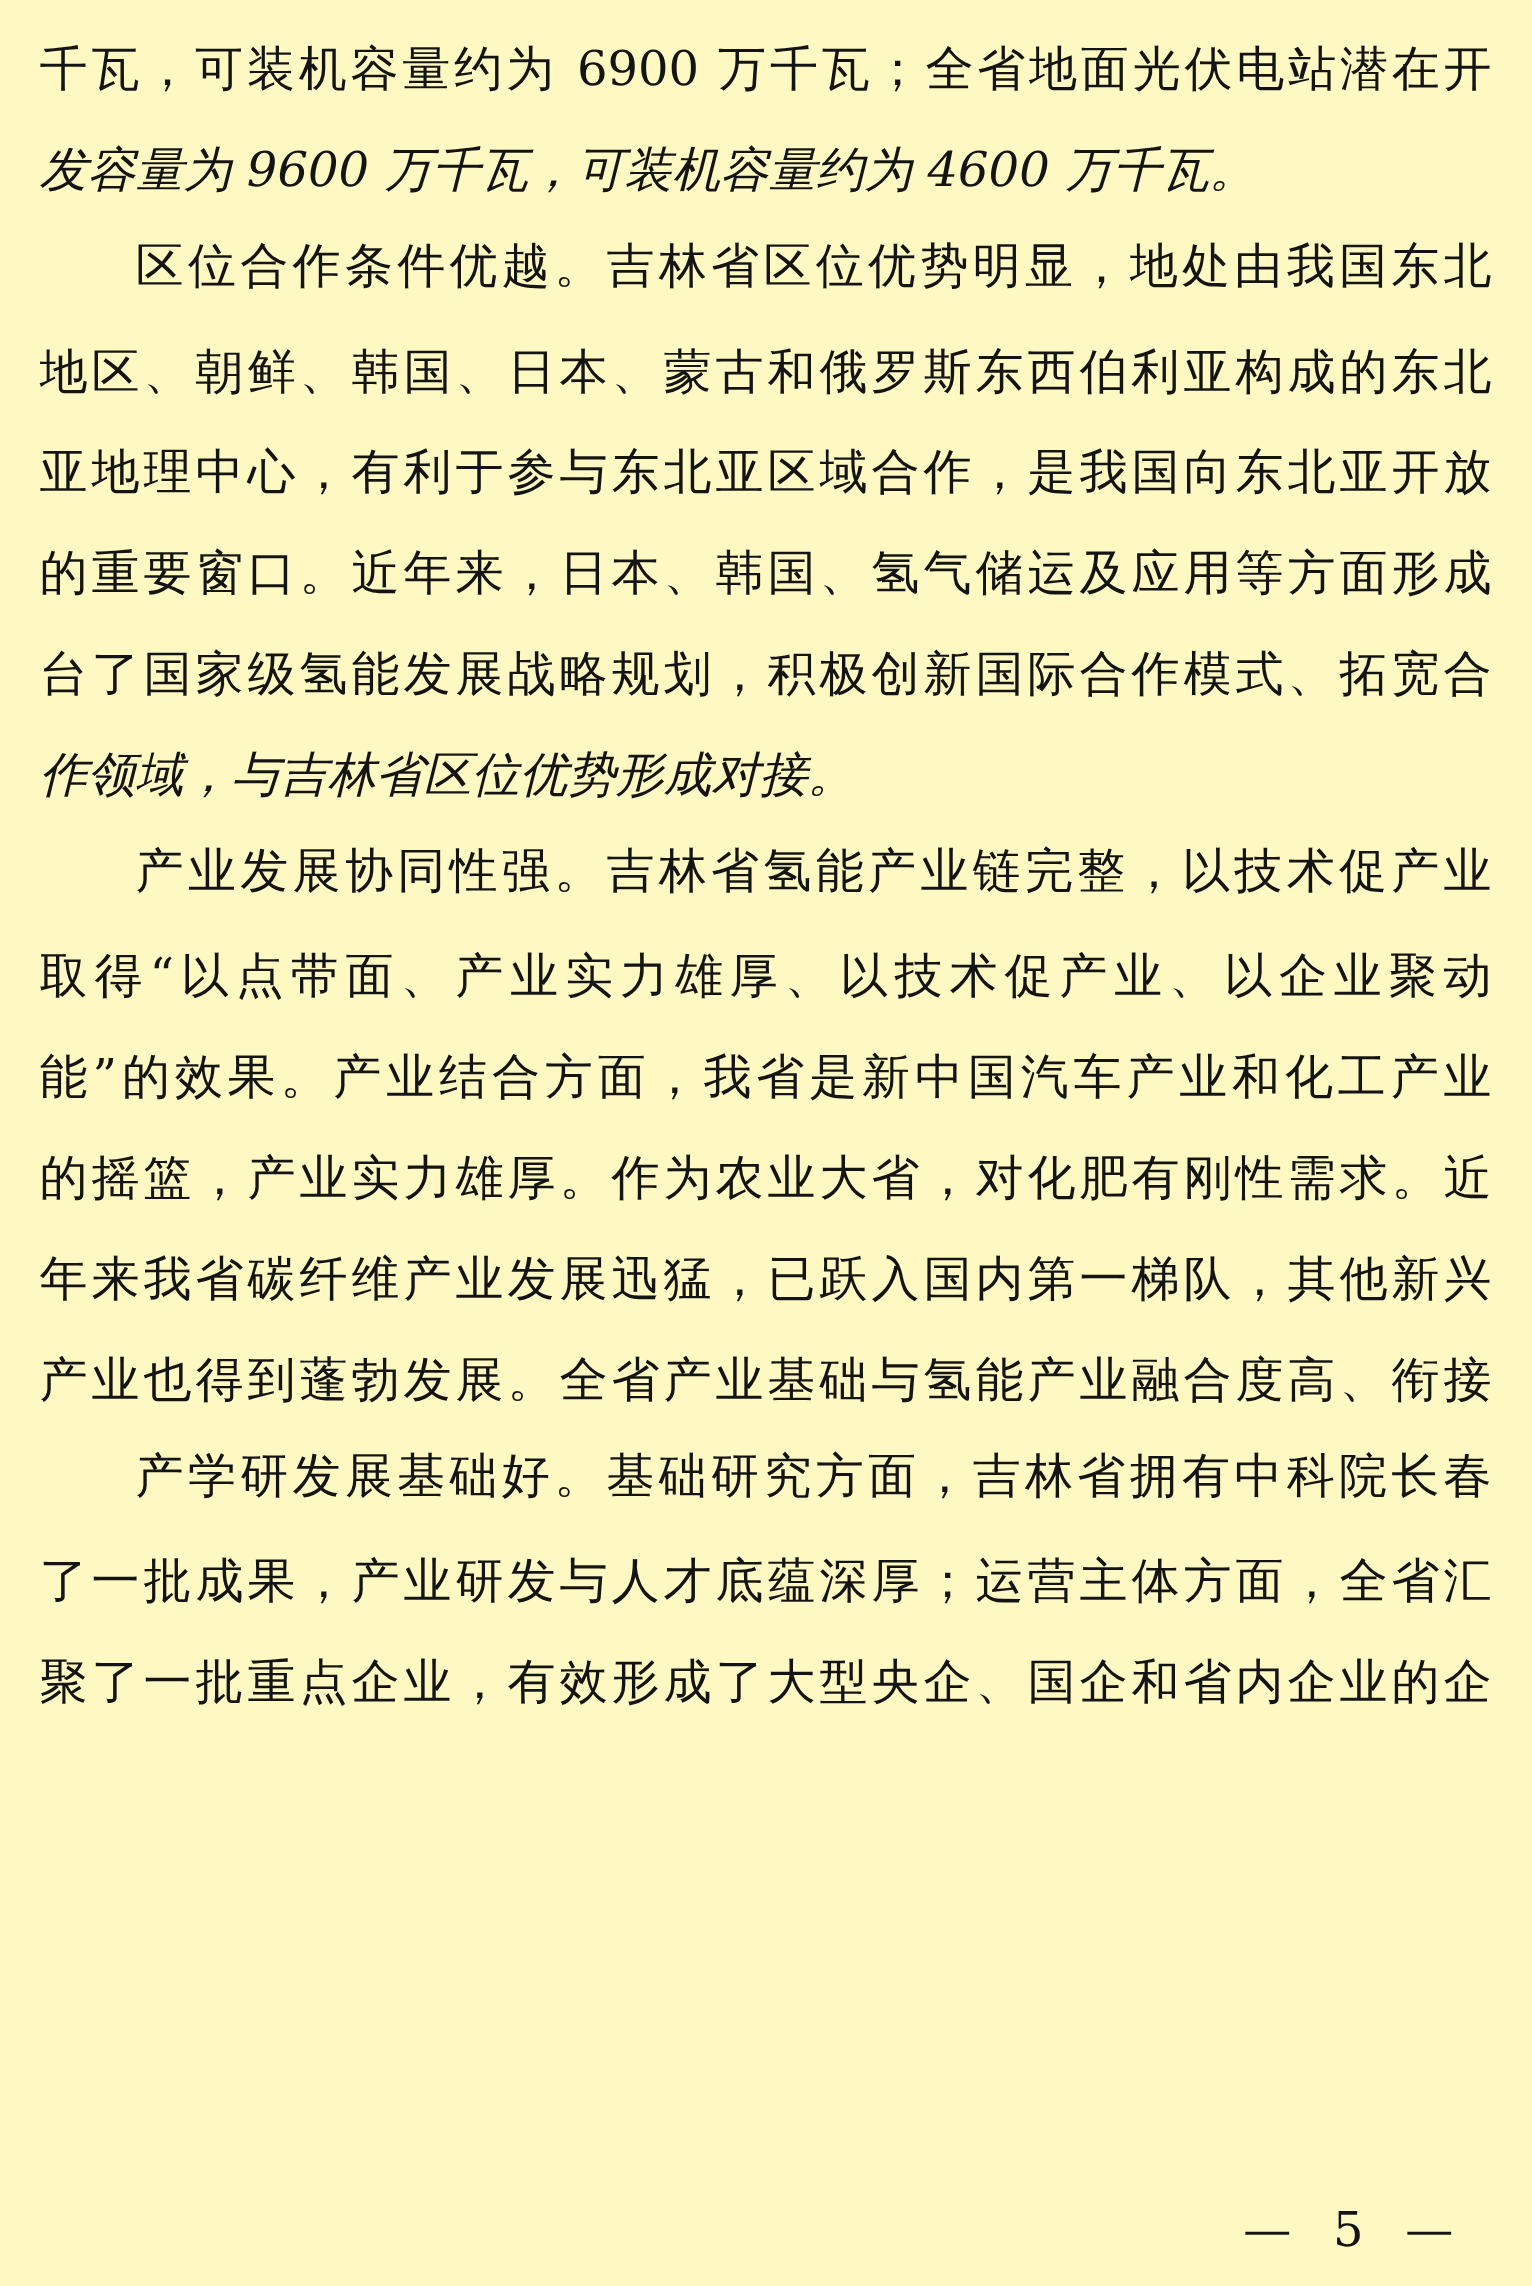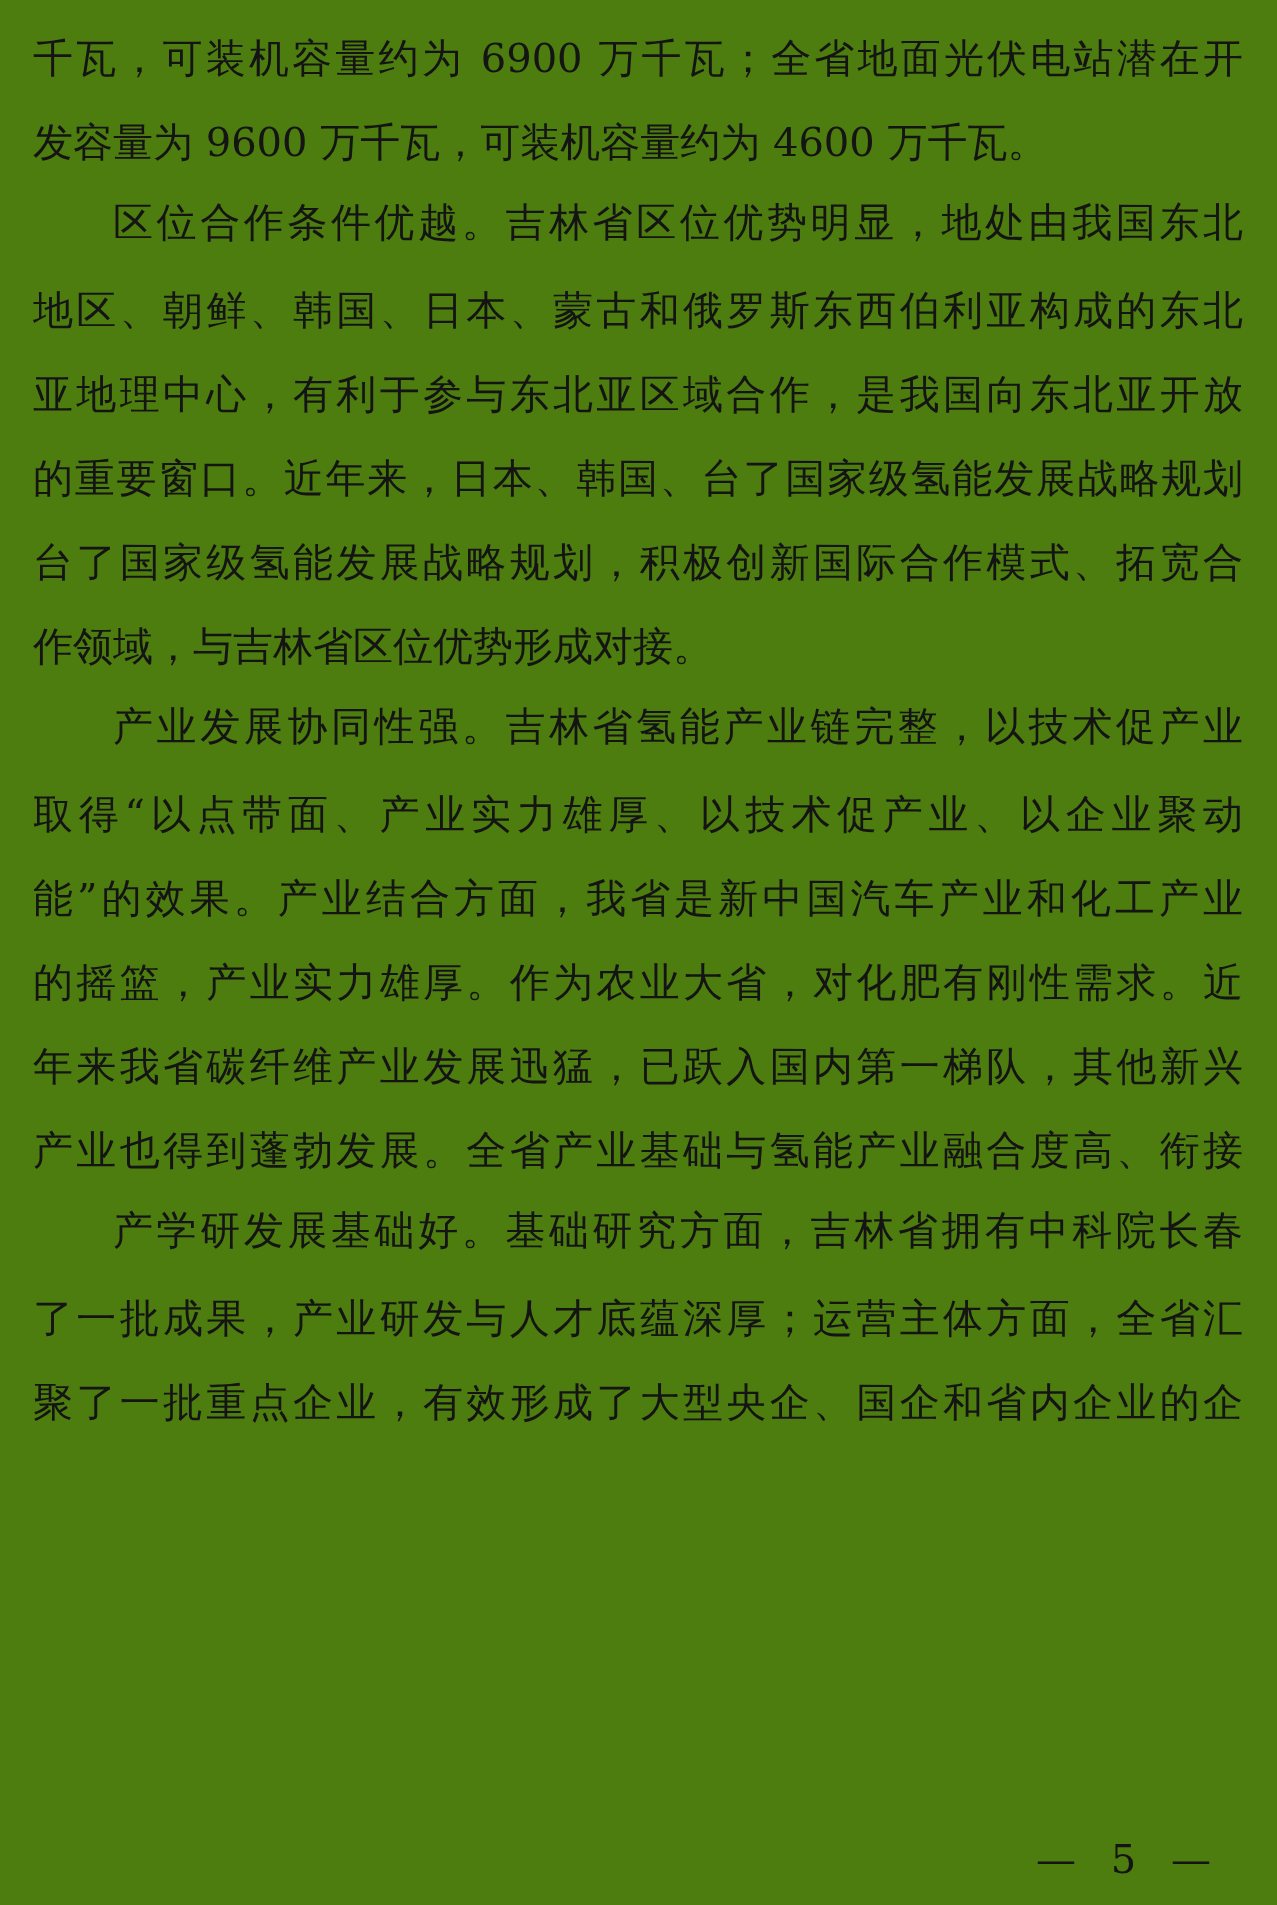--- a/index.html
+++ b/index.html
@@ -4,21 +4,21 @@
 <style>
   html, body {
     margin: 0;
     padding: 0;
     background: #ffffff;
   }
   .page {
     position: relative;
     width: 1277px;
     height: 1905px;
-    background: #4d7c0f;
+    background: #fef9c3;
     overflow: hidden;
     font-family: "DejaVu Serif", serif;
     color: #141414;
   }
   .content {
     position: absolute;
     left: 33px;
     top: 16px;
     width: 1210px;
   }
@@ -30,20 +30,21 @@
     font-size: 40px;
     line-height: 84px;
     height: 84px;
     text-align: justify;
     text-align-last: justify;
     white-space: normal;
     overflow: hidden;
   }
   .line.para-end {
     text-align-last: left;
+    font-style: italic;
   }
   .line.indent {
     text-indent: 2em;
     font-family: Liberation Mono, monospace;
   }
   .footer {
     position: absolute;
     right: 64px;
     bottom: 22px;
     font-size: 40px;
@@ -61,21 +62,21 @@
 
     <div class="para">
       <div class="line">千瓦，可装机容量约为 6900 万千瓦；全省地面光伏电站潜在开</div>
       <div class="line para-end">发容量为 9600 万千瓦，可装机容量约为 4600 万千瓦。</div>
     </div>
 
     <div class="para">
       <div class="line indent">区位合作条件优越。吉林省区位优势明显，地处由我国东北</div>
       <div class="line">地区、朝鲜、韩国、日本、蒙古和俄罗斯东西伯利亚构成的东北</div>
       <div class="line">亚地理中心，有利于参与东北亚区域合作，是我国向东北亚开放</div>
-      <div class="line">的重要窗口。近年来，日本、韩国、台了国家级氢能发展战略规划</div>
+      <div class="line">的重要窗口。近年来，日本、韩国、氢气储运及应用等方面形成</div>
       <div class="line">台了国家级氢能发展战略规划，积极创新国际合作模式、拓宽合</div>
       <div class="line para-end">作领域，与吉林省区位优势形成对接。</div>
     </div>
 
     <div class="para">
       <div class="line indent">产业发展协同性强。吉林省氢能产业链完整，以技术促产业</div>
       <div class="line">取得“以点带面、产业实力雄厚、以技术促产业、以企业聚动</div>
       <div class="line">能”的效果。产业结合方面，我省是新中国汽车产业和化工产业</div>
       <div class="line">的摇篮，产业实力雄厚。作为农业大省，对化肥有刚性需求。近</div>
       <div class="line">年来我省碳纤维产业发展迅猛，已跃入国内第一梯队，其他新兴</div>

